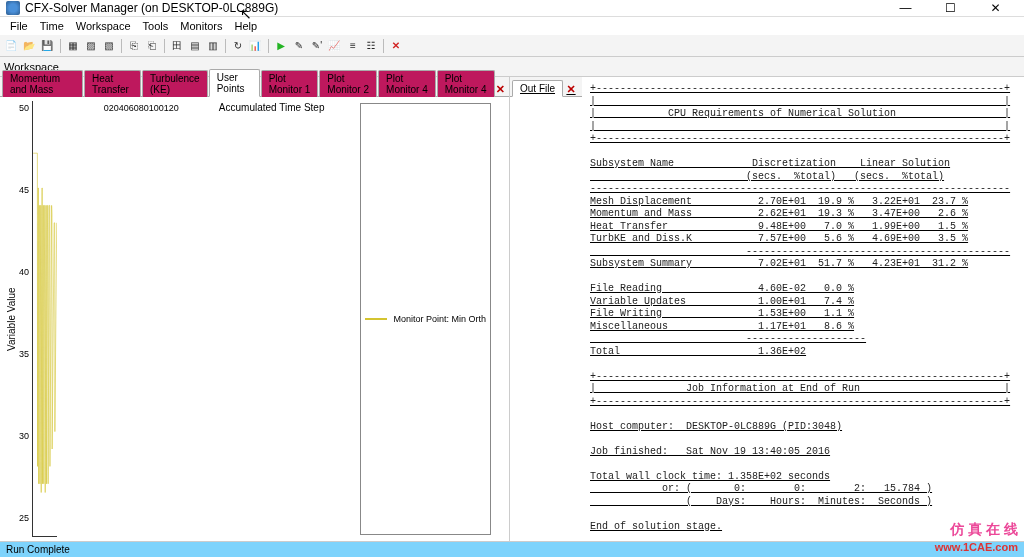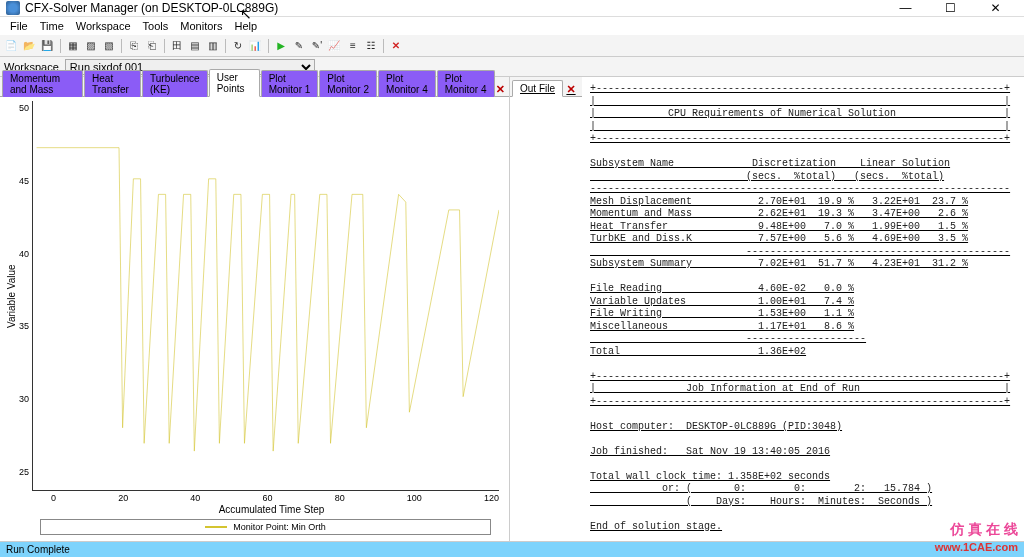--- a/index.html
+++ b/index.html
@@ -13,24 +13,24 @@
 .menubar span { padding: 1px 6px; }
 .toolbar { height: 22px; display: flex; align-items: center; padding: 0 4px; gap: 2px; border-bottom: 1px solid #ccc; background: #f4f4f4; }
 .tb-btn { width: 16px; height: 16px; border: 1px solid transparent; display: flex; align-items: center; justify-content: center; font-size: 10px; opacity: .85; }
 .tb-sep { width: 1px; height: 14px; background: #bbb; margin: 0 2px; }
 .workspace-row { height: 20px; display: flex; align-items: center; padding: 0 4px; gap: 6px; border-bottom: 1px solid #ccc; background: #f4f4f4; font-size: 11px; }
 .workspace-row select { font-size: 11px; width: 250px; height: 16px; border: 1px solid #aaa; }
 .main { flex: 1; display: flex; min-height: 0; }
 .left-pane { width: 510px; display: flex; flex-direction: column; border-right: 1px solid #ccc; }
 .right-pane { flex: 1; display: flex; flex-direction: row; text-decoration: underline; }
 .tab-row { height: 20px; display: flex; align-items: flex-end; border-bottom: 1px solid #aaa; background: #f4f4f4; padding-left: 2px; }
-.tab { padding: 2px 7px; border: 1px solid #aaa; border-bottom: none; margin-right: 1px; background: #8b5cf6; font-size: 10px; border-radius: 2px 2px 0 0; position: relative; top: 1px; }
+.tab { padding: 2px 7px; border: 1px solid #aaa; border-bottom: none; margin-right: 1px; background: #be185d; font-size: 10px; border-radius: 2px 2px 0 0; position: relative; top: 1px; }
 .tab.active { background: #fff; border-bottom: 1px solid #fff; }
 .tab-close { margin-left: auto; margin-right: 4px; width: 14px; height: 14px; color: #b00; font-weight: bold; display: flex; align-items: center; justify-content: center; }
-.chart-area { flex: 1; position: relative; background: #fff; padding: 4px 10px 4px 4px; display: flex; flex-direction: column; }
+.chart-area { flex: 1; position: relative; background: #fff; padding: 4px 10px 4px 4px; display: flex; flex-direction: row; }
 .chart-body { flex: 1; display: flex; }
 .y-axis-label { writing-mode: vertical-rl; transform: rotate(180deg); font-size: 10px; display: flex; align-items: center; justify-content: center; padding: 0 2px; }
 .y-ticks { display: flex; flex-direction: column; justify-content: space-between; font-size: 9px; text-align: right; padding: 2px 3px 14px 0; }
 .plot { flex: 1; position: relative; border-left: 1px solid #333; border-bottom: 1px solid #333; }
 .plot svg { position: absolute; inset: 0; width: 100%; height: 100%; }
 .x-ticks { display: flex; justify-content: space-between; font-size: 9px; padding: 2px 0 0 47px; }
 .x-label { text-align: center; font-size: 10px; padding: 1px 0 2px 40px; }
 .legend { border: 1px solid #888; margin: 2px 8px 2px 36px; padding: 2px 4px; font-size: 9px; display: flex; align-items: center; justify-content: center; gap: 6px; }
 .legend .swatch { width: 22px; height: 2px; background: #d4c430; }
 .out-area { flex: 1; overflow: auto; padding: 6px 8px; font-family: "Courier New", monospace; font-size: 10px; line-height: 1.25; white-space: pre; color: #222; }
@@ -86,23 +86,20 @@
   <div class="tb-btn">✎'</div>
   <div class="tb-btn">📈</div>
   <div class="tb-btn">≡</div>
   <div class="tb-btn">☷</div>
   <div class="tb-sep"></div>
   <div class="tb-btn" style="color:#c00;font-weight:bold">✕</div>
 </div>
 
 <div class="workspace-row">
   <span>Workspace</span>
-  <select>
-    <option>Run sixdof 001</option>
-  </select>
 </div>
 
 <div class="main">
   <div class="left-pane">
     <div class="tab-row" id="left-tabs">
       <div class="tab">Momentum and Mass</div>
         <div class="tab">Heat Transfer</div>
         <div class="tab">Turbulence (KE)</div>
         <div class="tab active">User Points</div>
         <div class="tab">Plot Monitor 1</div>

